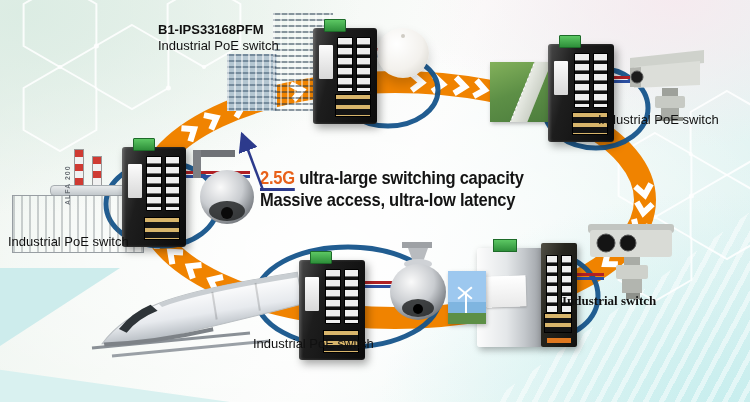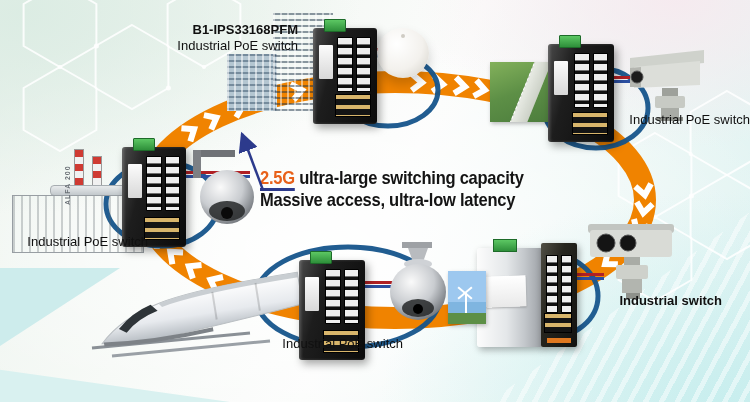--- a/index.html
+++ b/index.html
@@ -91,24 +91,24 @@
     background:linear-gradient(90deg,#e7eae3,#ccd1c7);border-left:1px dashed #fff;}
   .ph-wind{position:absolute;z-index:6;width:38px;height:53px;overflow:hidden;
     background:linear-gradient(#9dc8ef 0 58%,#7fb5e0 58% 80%,#5d8f46 80%);box-shadow:1px 2px 4px rgba(0,0,0,.25);}
   .ph-wind .pole{position:absolute;left:17px;top:22px;width:2px;height:20px;background:#fff;}
   .ph-wind .bl1,.ph-wind .bl2{position:absolute;left:8px;top:21px;width:18px;height:2px;background:#fff;}
   .ph-wind .bl1{transform:rotate(40deg);}
   .ph-wind .bl2{transform:rotate(-40deg);}
   
   .camdome{position:absolute;z-index:5;}
   
-  .lbl{position:absolute;z-index:7;text-align:right;color:#101010;line-height:1.22;}
+  .lbl{position:absolute;z-index:7;text-align:left;color:#101010;line-height:1.22;}
   .lbl .m{font-weight:700;font-size:13px;white-space:nowrap;}
   .lbl .t{font-weight:500;font-size:13px;white-space:nowrap;}
-  .lbl .t.b{font-weight:700;}
+  .lbl .t.b{font-weight:700;font-family:Liberation Serif, serif;}
   
   .headline{position:absolute;left:260px;top:167px;z-index:7;color:#141414;font-weight:700;
     font-size:19px;line-height:1.14;letter-spacing:-.3px;white-space:nowrap;
     transform:scaleX(.87);transform-origin:left top;}
   .headline .hl{color:#e8611a;border-bottom:3px solid #2c3a8c;}
 </style>
 </head>
 <body>
 
 <div id="stage">

